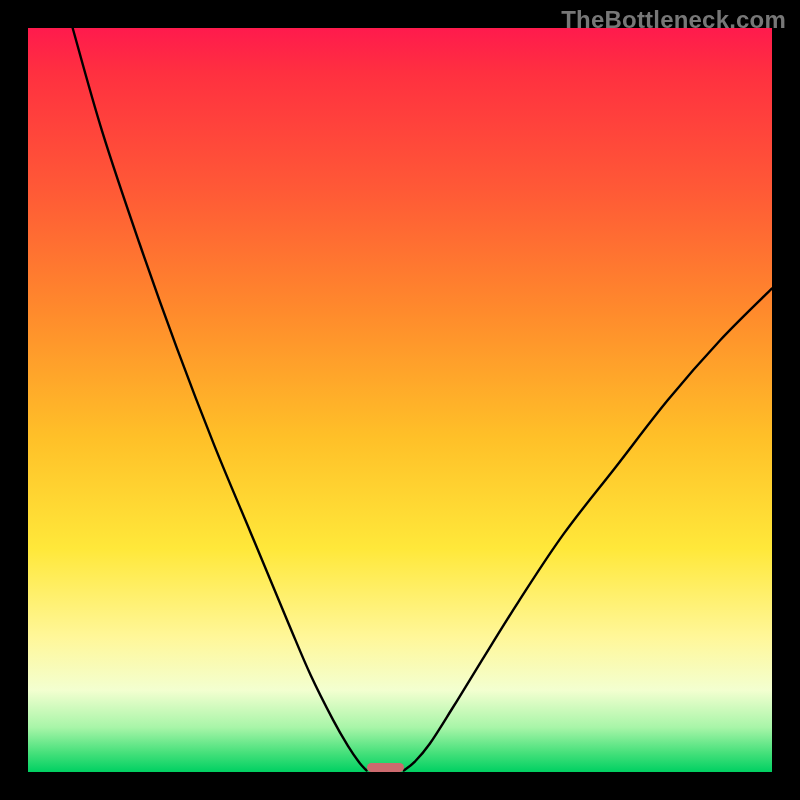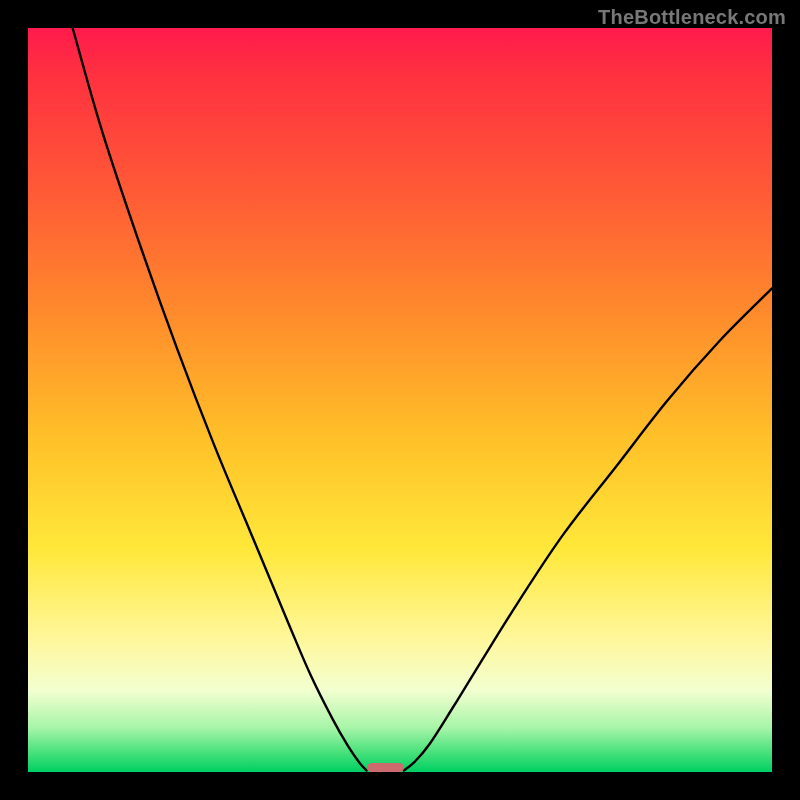--- a/index.html
+++ b/index.html
@@ -38,21 +38,21 @@
       #a8f5a8 94%,
       #44e07a 97.5%,
       #00d062 100%
     );
   }
   .watermark {
     position: absolute;
     top: 6px;
     right: 14px;
     color: #777;
-    font-size: 20px;
+    font-size: 24px;
     font-weight: 600;
     letter-spacing: 0.2px;
     user-select: none;
   }
   svg.curve {
     position: absolute;
     left: 0;
     top: 0;
     width: 744px;
     height: 744px;

